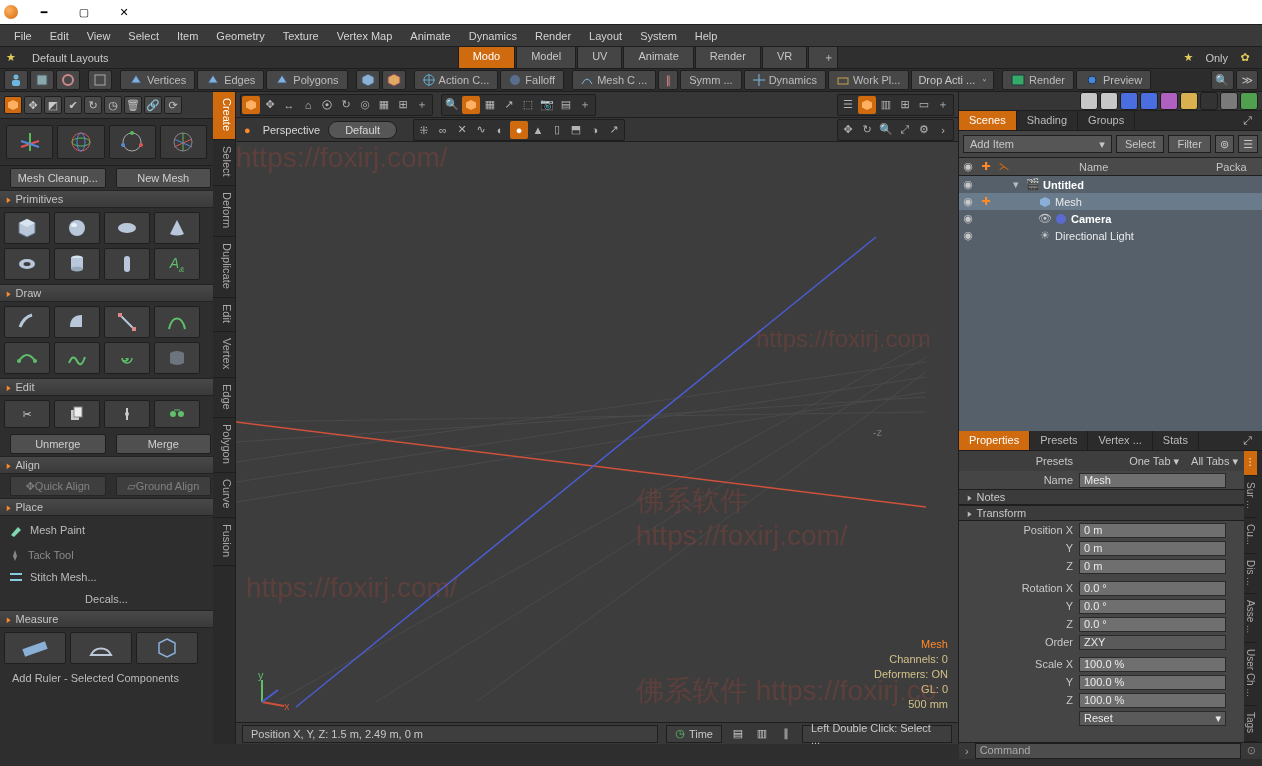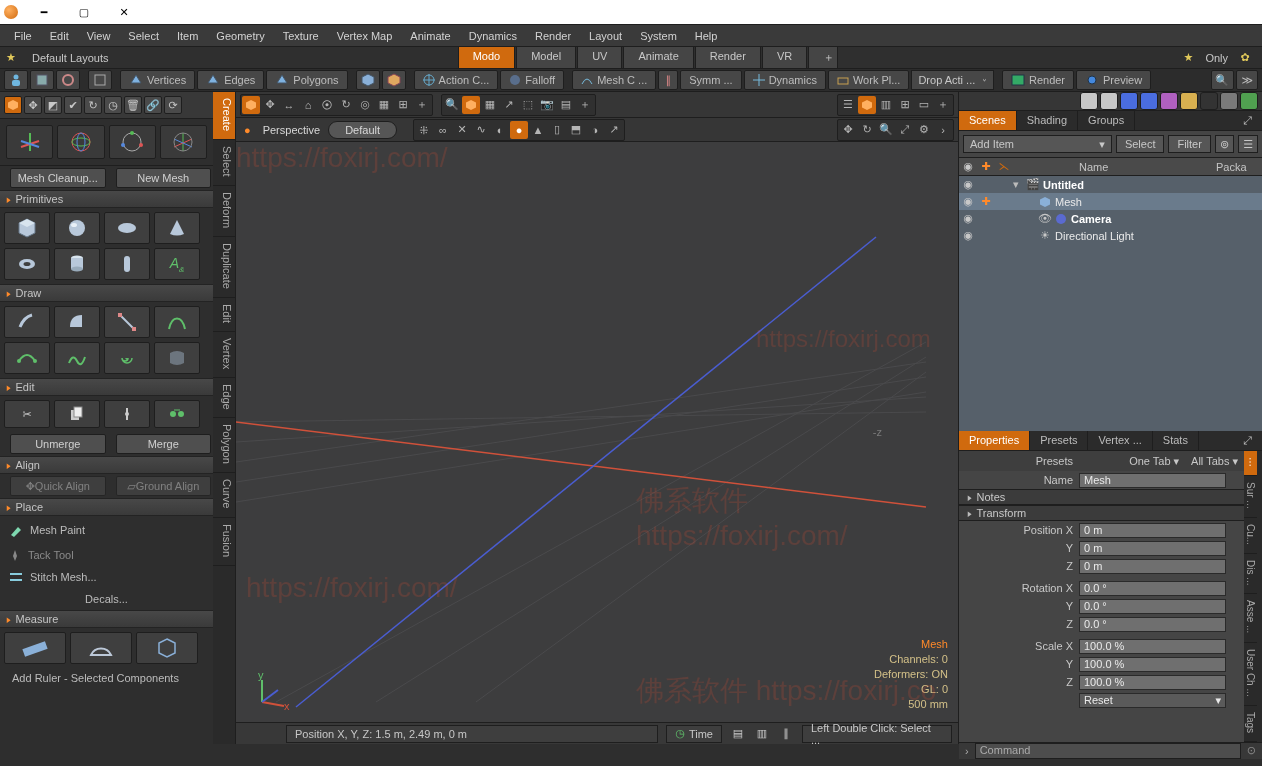--- a/index.html
+++ b/index.html
@@ -101,21 +101,21 @@
   .wm2{left:400px;top:140px;}
   .wm3{left:400px;top:340px;}
   .wm4{left:10px;top:430px;}
   .wm5{left:520px;top:140px;font-size:24px;margin-top:43px;}
   .wm6{left:400px;top:530px;}
 
   .vp-footer{height:22px;background:#383838;border-top:1px solid var(--border);display:flex;align-items:center;gap:8px;padding:0 6px;}
   .vp-footer .cell{padding:0 8px;border:1px solid var(--border);height:18px;display:flex;align-items:center;background:#3e3e3e;}
   .vp-footer .time{display:flex;align-items:center;gap:4px;}
   .vp-footer .ico{width:16px;height:16px;display:flex;align-items:center;justify-content:center;}
-  .vp-footer .grow{flex:1;margin-left:44px;}
+  .vp-footer .grow{flex:1;}
 
   
   .colR{width:304px;background:var(--bg-dark);border-left:1px solid var(--border);display:flex;flex-direction:column;}
   .colR .colorbar{height:26px;background:#363636;border-bottom:1px solid var(--border);display:flex;align-items:center;gap:2px;padding:0 4px;}
   .colorbar .sq{width:18px;height:18px;border:1px solid var(--border);border-radius:3px;}
   .tabs{display:flex;background:#2b2b2b;border-bottom:1px solid var(--border);}
   .tabs .t{padding:3px 10px;color:#bcbcbc;border-right:1px solid var(--border);}
   .tabs .t.on{background:var(--accent-dk);color:#fff;}
   .panel{flex:1;display:flex;flex-direction:column;overflow:hidden;}
   .panel .bar{display:flex;gap:4px;padding:4px;background:#454545;border-bottom:1px solid var(--border);align-items:center;}
@@ -820,20 +820,24 @@
               <div class="field">0.0 °</div>
             </div>
           <div class="row">
               <div class="lab">Y</div>
               <div class="field">0.0 °</div>
             </div>
           <div class="row">
               <div class="lab">Z</div>
               <div class="field">0.0 °</div>
             </div>
+          <div class="row">
+              <div class="lab">Order</div>
+              <div class="field" style="background:#5a5a5a">ZXY</div>
+            </div>
           <div style="height:4px"></div>
           <div class="row">
               <div class="lab">Scale X</div>
               <div class="field">100.0 %</div>
             </div>
           <div class="row">
               <div class="lab">Y</div>
               <div class="field">100.0 %</div>
             </div>
           <div class="row">

